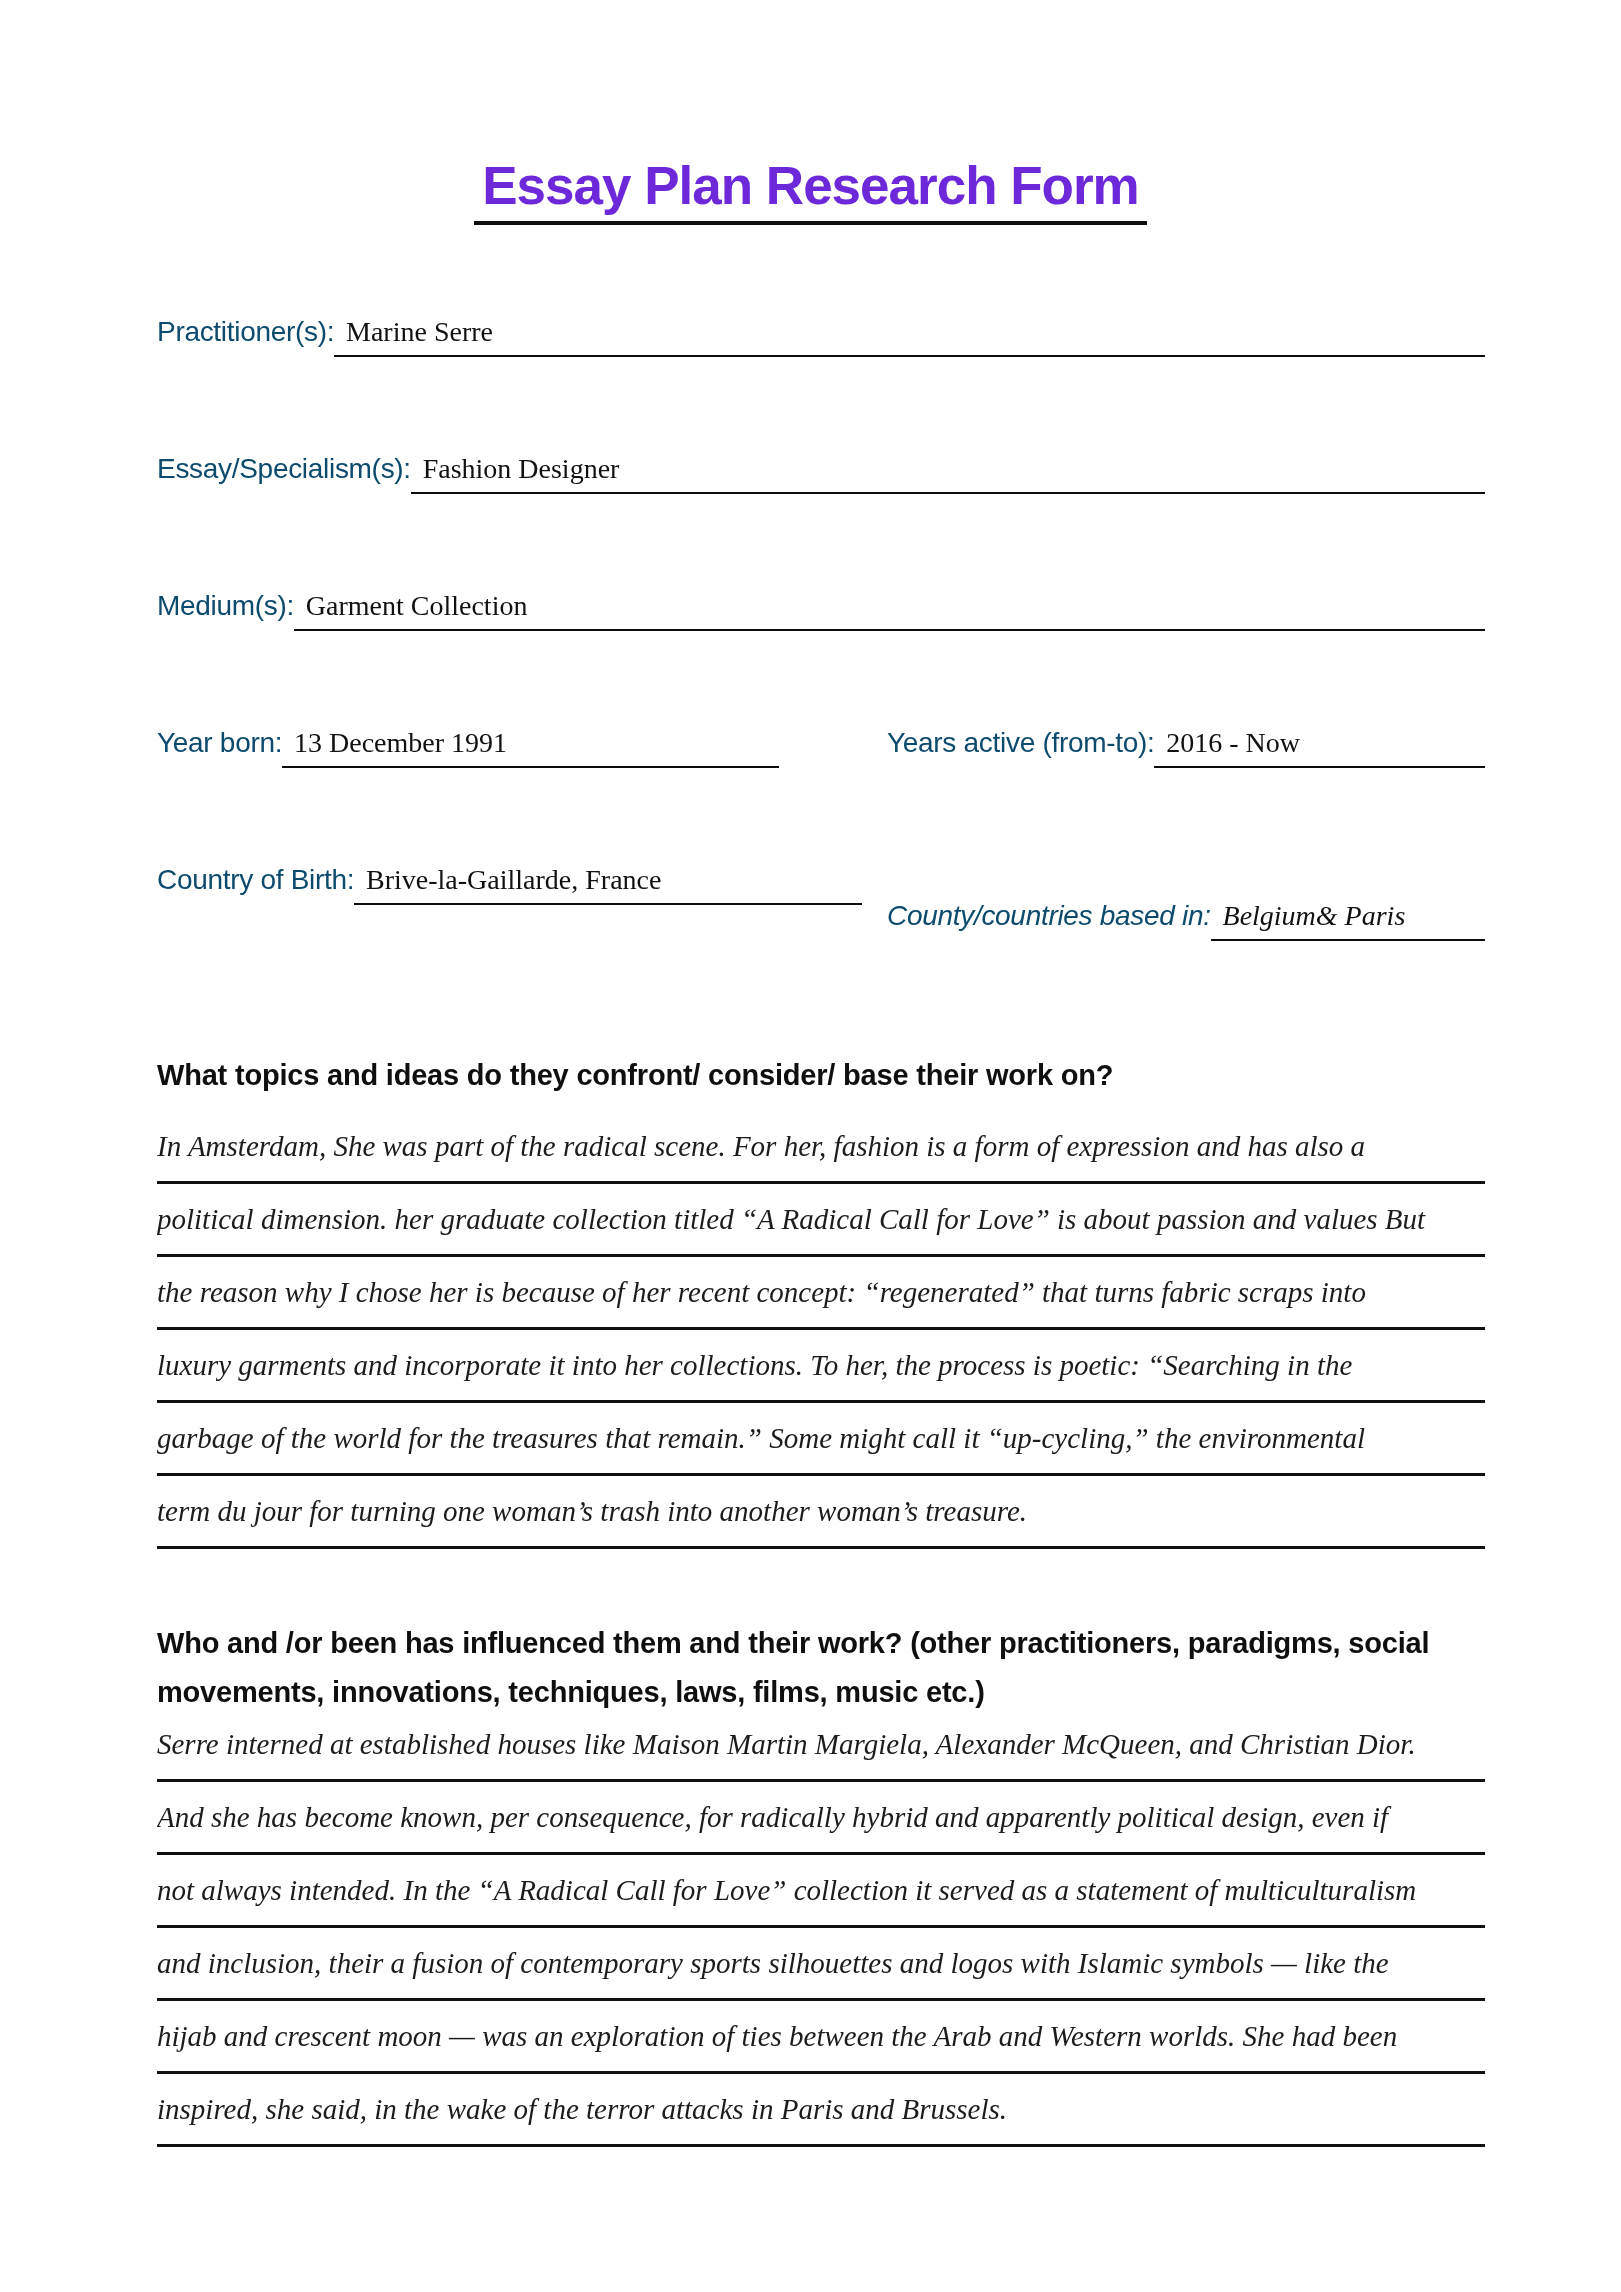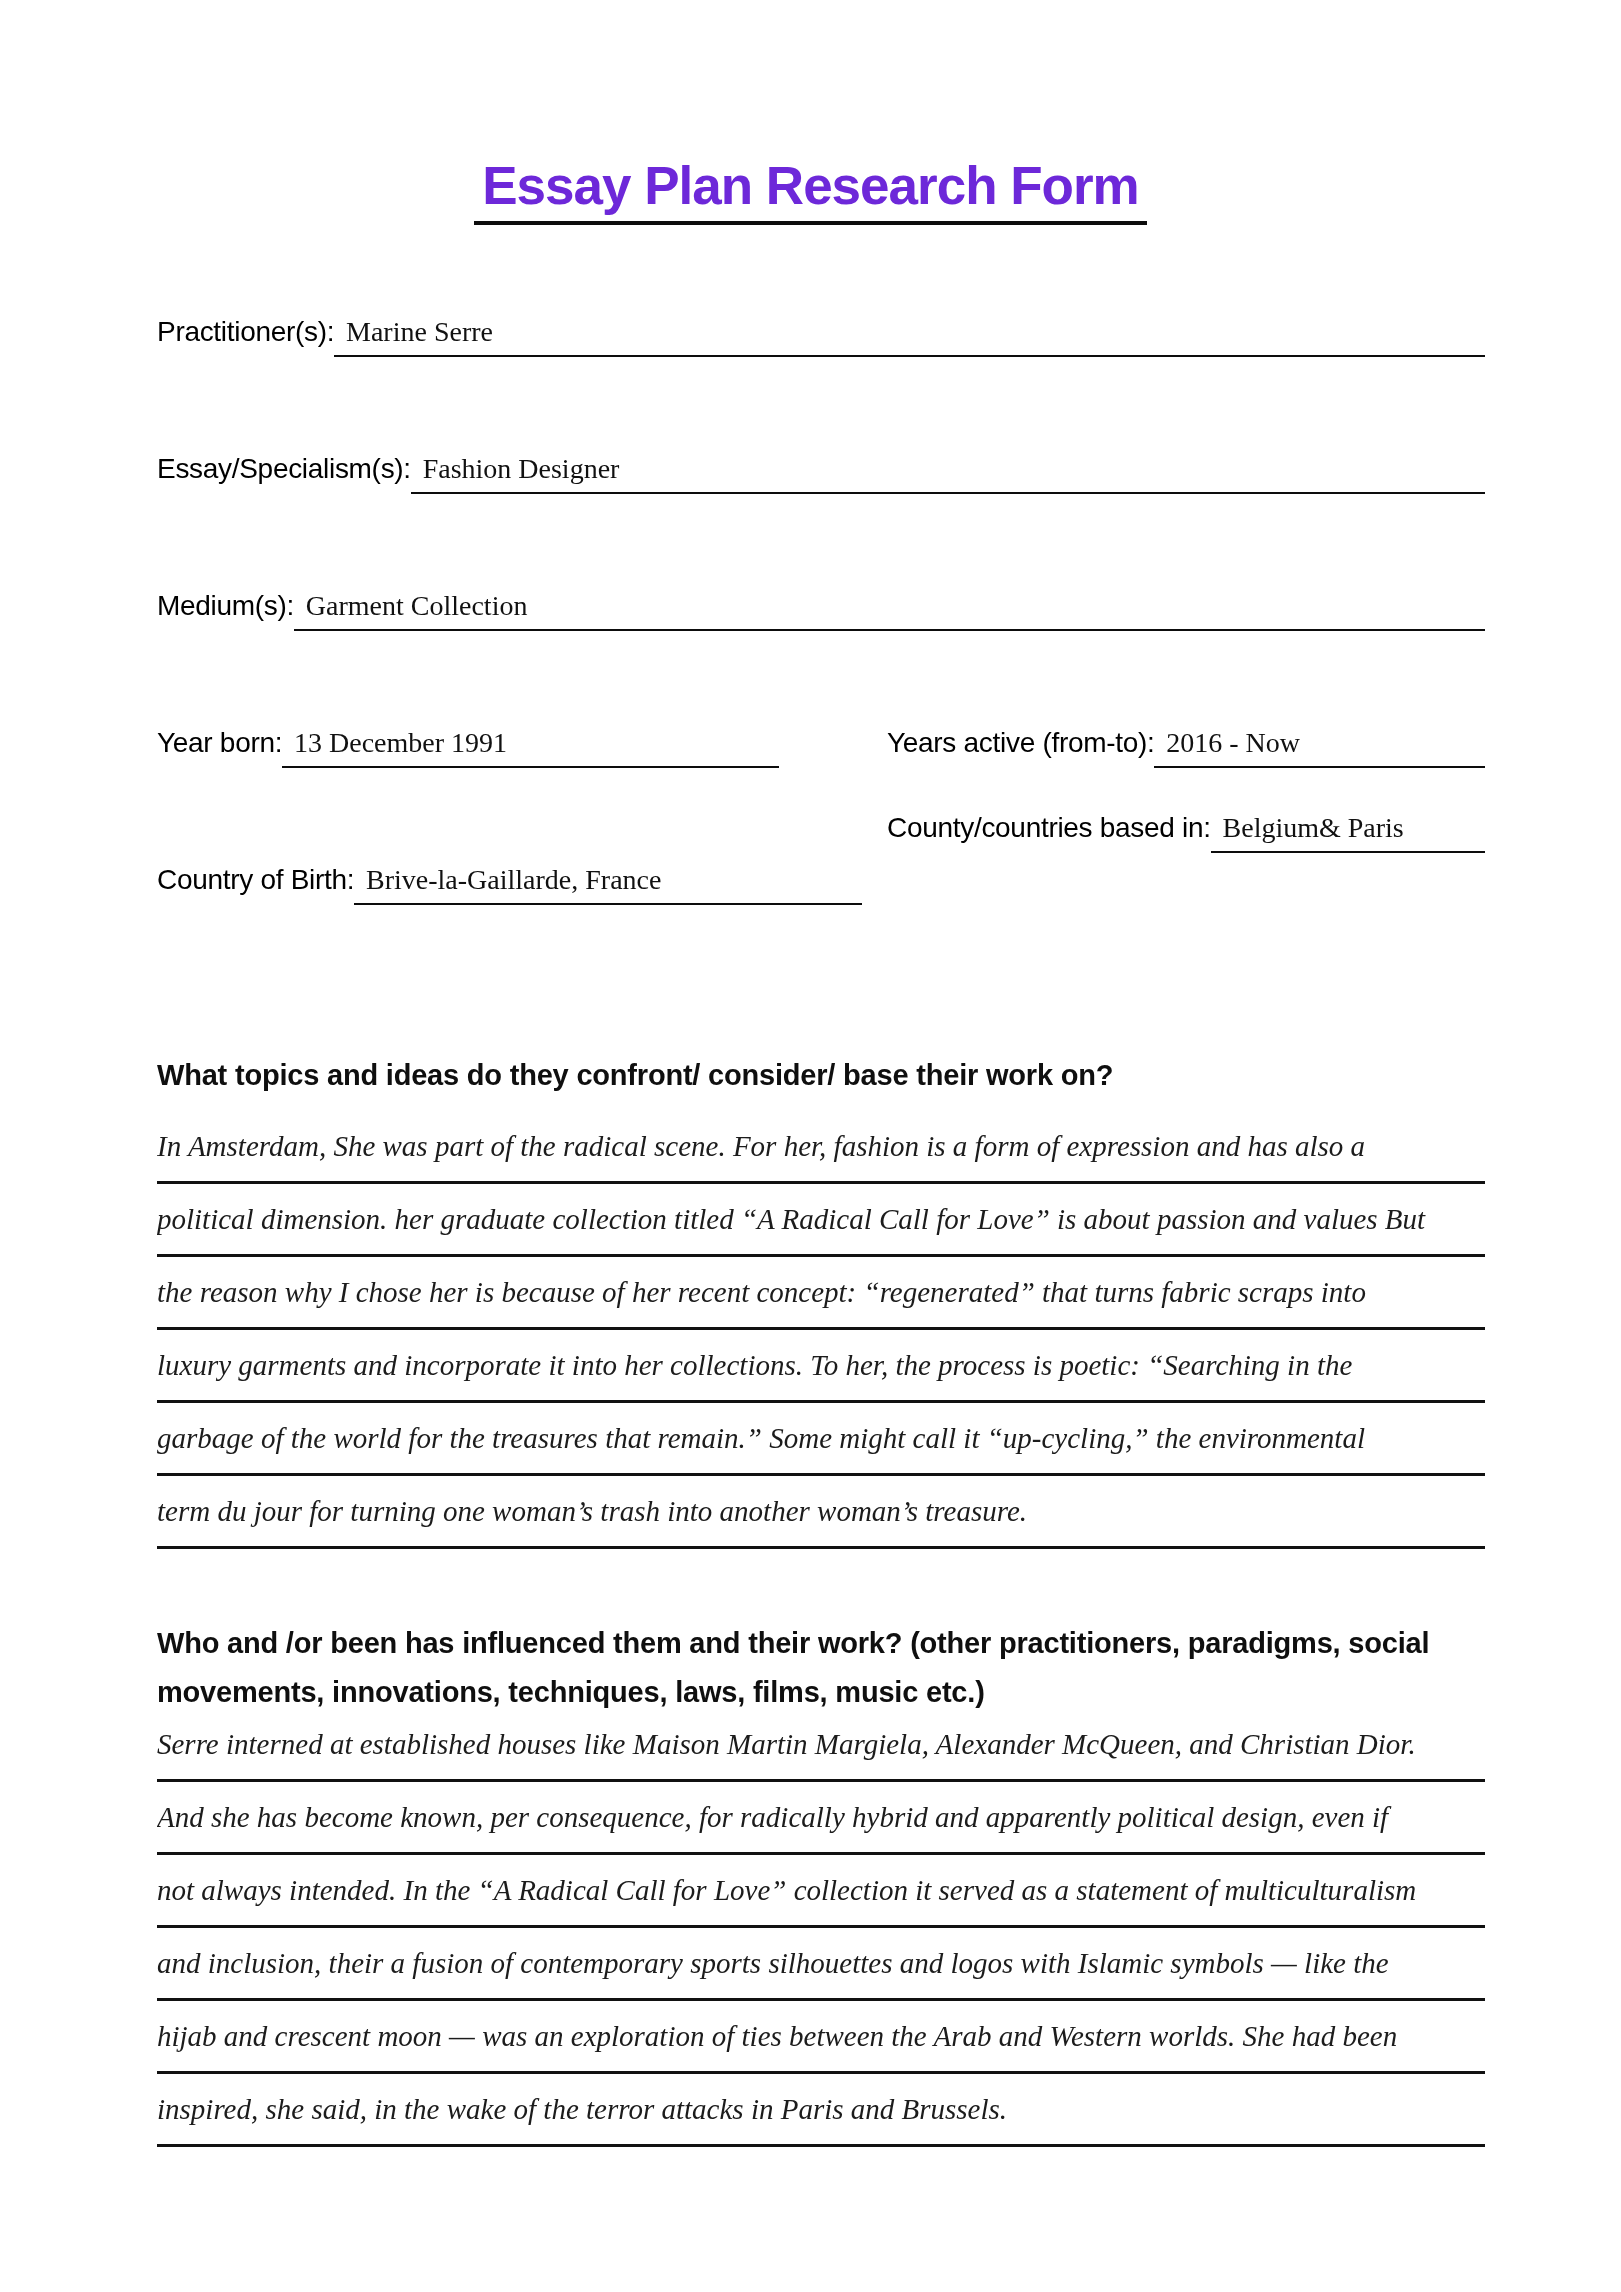--- a/index.html
+++ b/index.html
@@ -36,21 +36,21 @@
   }
 
   
   .frow {
     position: absolute;
     display: flex;
     align-items: baseline;
   }
   .flabel {
     font-size: 28px;
-    color: #000000;
+    color: #0c4a6e;
     white-space: nowrap;
     letter-spacing: -0.3px;
   }
   .fvalue {
     flex: 1;
     font-family: "Liberation Serif", serif;
     font-size: 28px;
     color: #111111;
     border-bottom: 2.9px solid #0d0d0d;
     padding: 0 0 6.9px 11.8px;
@@ -119,21 +119,21 @@
   </div>
   <div class="frow" style="top:727px; left:887px; right:136px;">
     <span class="flabel">Years active (from-to):</span>
     <span class="fvalue">2016 - Now</span>
   </div>
 
   <div class="frow" style="top:864px; left:157px; width:705px;">
     <span class="flabel">Country of Birth:</span>
     <span class="fvalue">Brive-la-Gaillarde, France</span>
   </div>
-  <div class="frow" style="top:812px; left:887px; right:136px;">
+  <div class="frow" style="top:900px; left:887px; right:136px;font-style:italic;">
     <span class="flabel">County/countries based in:</span>
     <span class="fvalue">Belgium&amp; Paris</span>
   </div>
 
   <div class="qheading" style="top:1051px;">What topics and ideas do they confront/ consider/ base their work on?</div>
 
   <div class="answers" style="top:1111px;">
     <div class="answer-line">In Amsterdam, She was part of the radical scene. For her, fashion is a form of expression and has also a</div>
     <div class="answer-line">political dimension. her graduate collection titled “A Radical Call for Love” is about passion and values But</div>
     <div class="answer-line">the reason why I chose her is because of her recent concept: “regenerated” that turns fabric scraps into</div>

